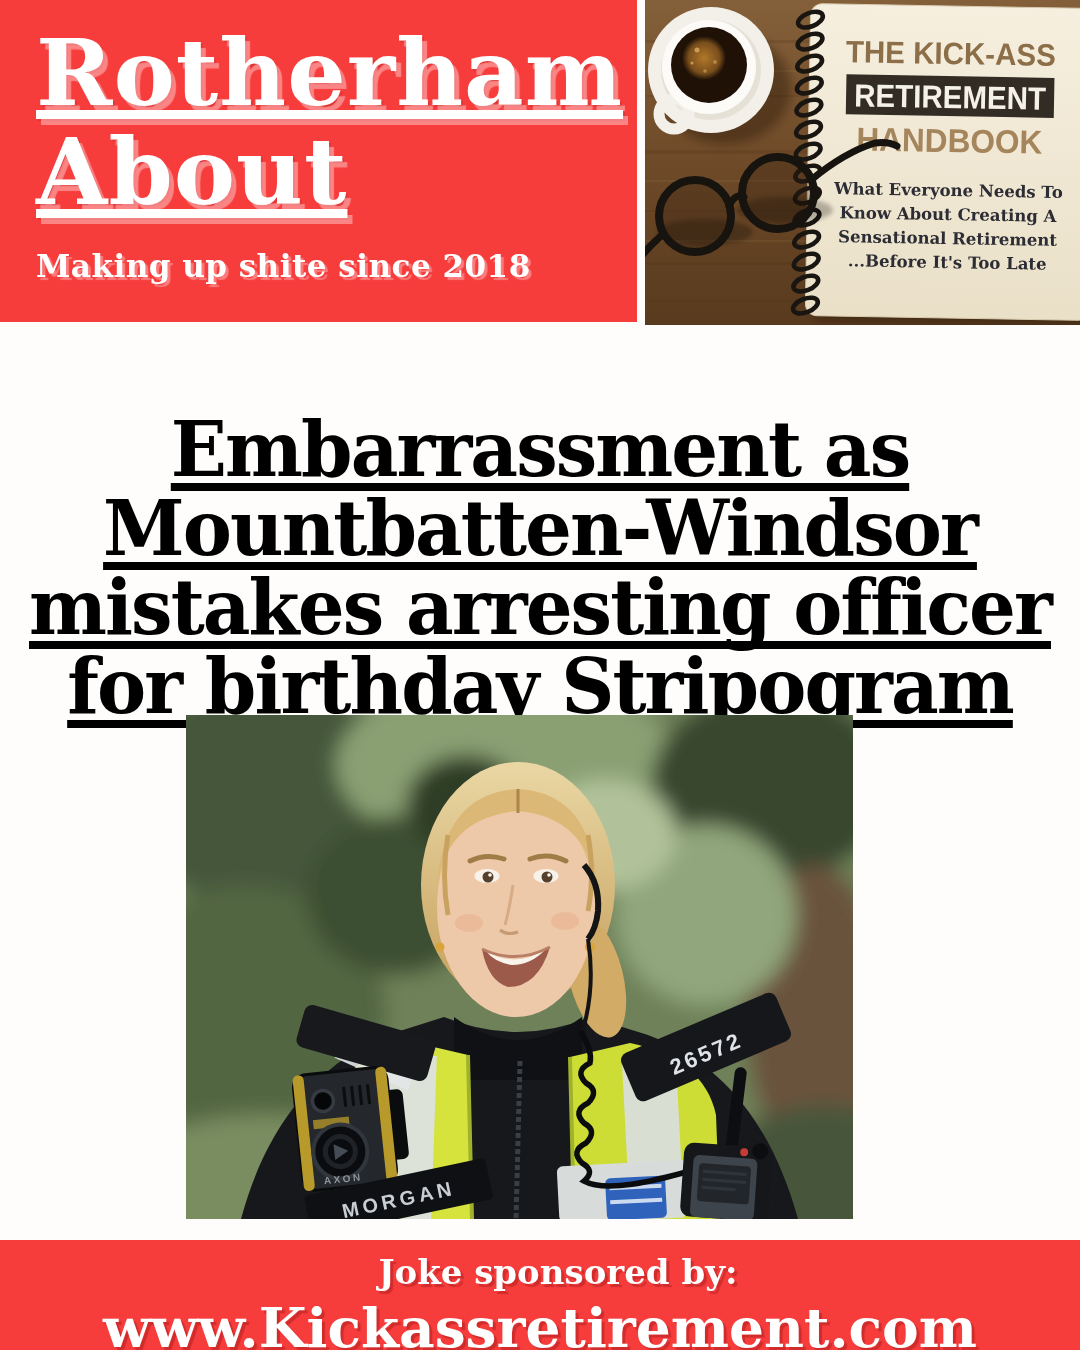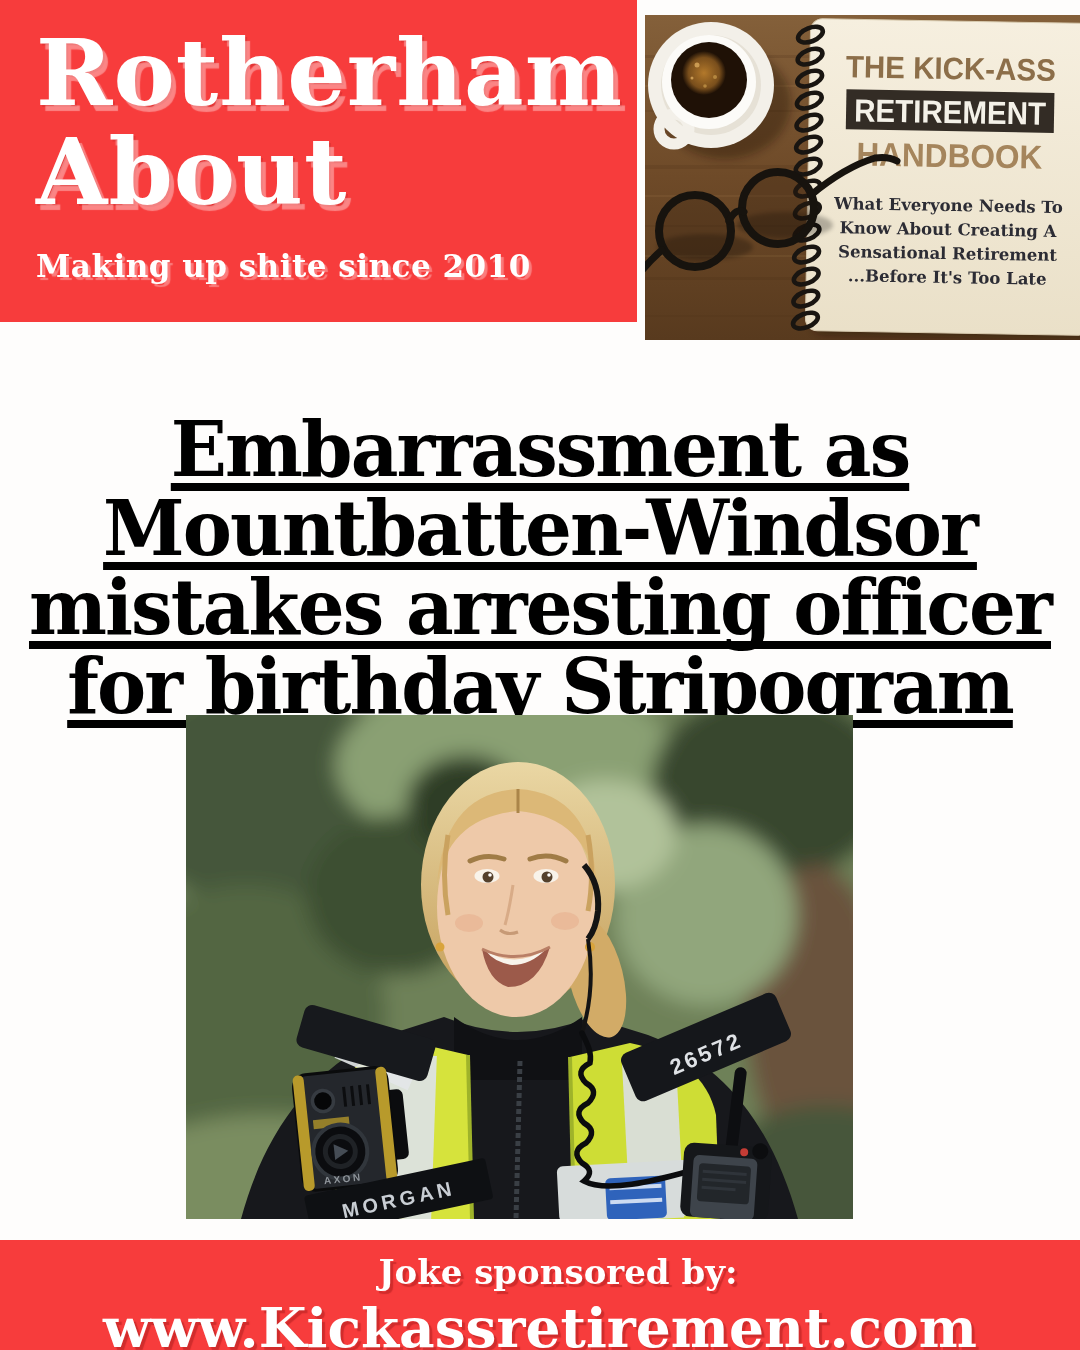--- a/index.html
+++ b/index.html
@@ -8,27 +8,28 @@
     overflow:hidden;font-family:"DejaVu Serif",serif;
   }
   
   .masthead{
     position:absolute;left:0;top:0;width:637px;height:322px;
     background:#f73c3c;box-sizing:border-box;padding:24px 0 0 36px;color:#ffffff;
   }
   .masthead-title{
     font-weight:700;font-size:92px;line-height:99px;letter-spacing:1px;
     text-shadow:5px 6px 1px rgba(255,205,205,.5), 2px 2px 0 rgba(170,30,30,.25);
+    text-decoration:underline;
   }
   .tagline{
     margin-top:26px;font-weight:700;font-size:31px;letter-spacing:.5px;
     text-shadow:3px 3px 1px rgba(255,205,205,.45);
   }
   
-  .cover-photo{position:absolute;left:645px;top:15px;width:435px;height:268px;}
+  .cover-photo{position:absolute;left:645px;top:0;width:435px;height:268px;}
   .cover-photo svg{display:block;}
   
   .headline{position:absolute;left:0;top:385px;width:1080px;text-align:center;color:#000;margin-top:25px;}
   .headline-line{
     font-weight:700;font-size:76px;line-height:79px;letter-spacing:-2px;
     white-space:nowrap;transform:scaleX(0.97);
     text-decoration:underline;text-decoration-thickness:8px;
     text-underline-offset:7px;text-decoration-skip-ink:none;
   }
   
@@ -56,21 +57,21 @@
 </head>
 <body>
 
 <div class="page">
 
   <header class="masthead">
     <div class="masthead-title">
       <div>Rotherham</div>
       <div>About</div>
     </div>
-    <div class="tagline">Making up shite since 2010</div>
+    <div class="tagline">Making up shite since 2018</div>
   </header>
 
   <div class="cover-photo">
     <svg viewBox="0 0 435 325" width="435" height="325">
       <defs>
         <linearGradient id="wood" x1="0" y1="0" x2="0" y2="1">
           <stop offset="0" stop-color="#84603a"></stop>
           <stop offset="0.5" stop-color="#6e4a28"></stop>
           <stop offset="1" stop-color="#583a1e"></stop>
         </linearGradient>

